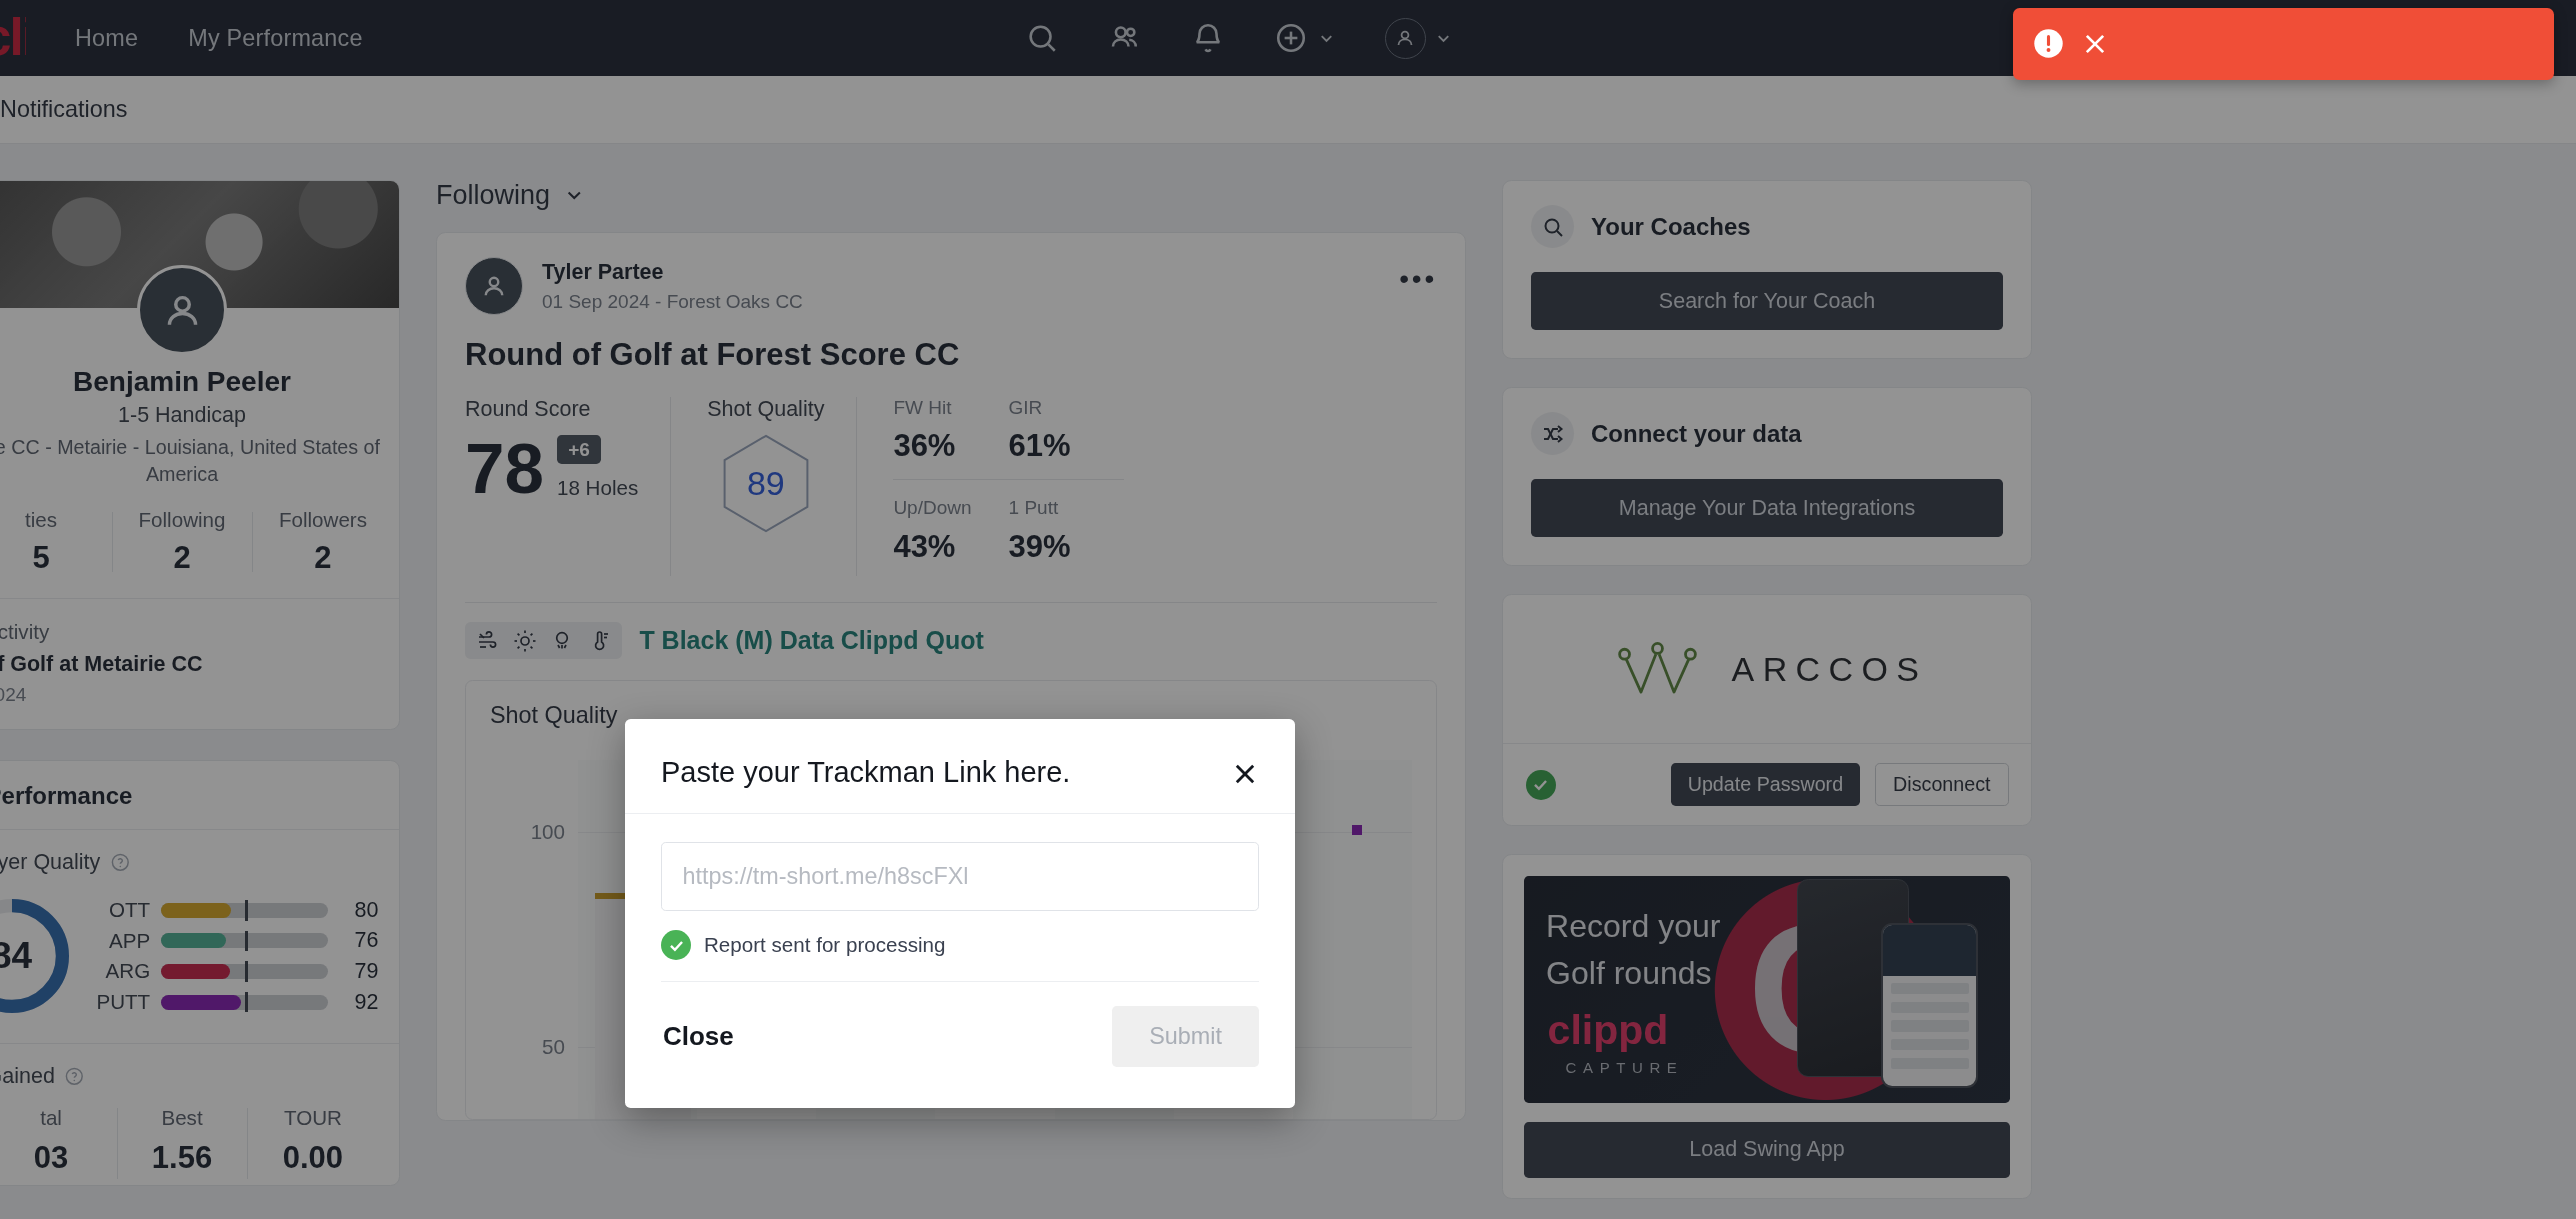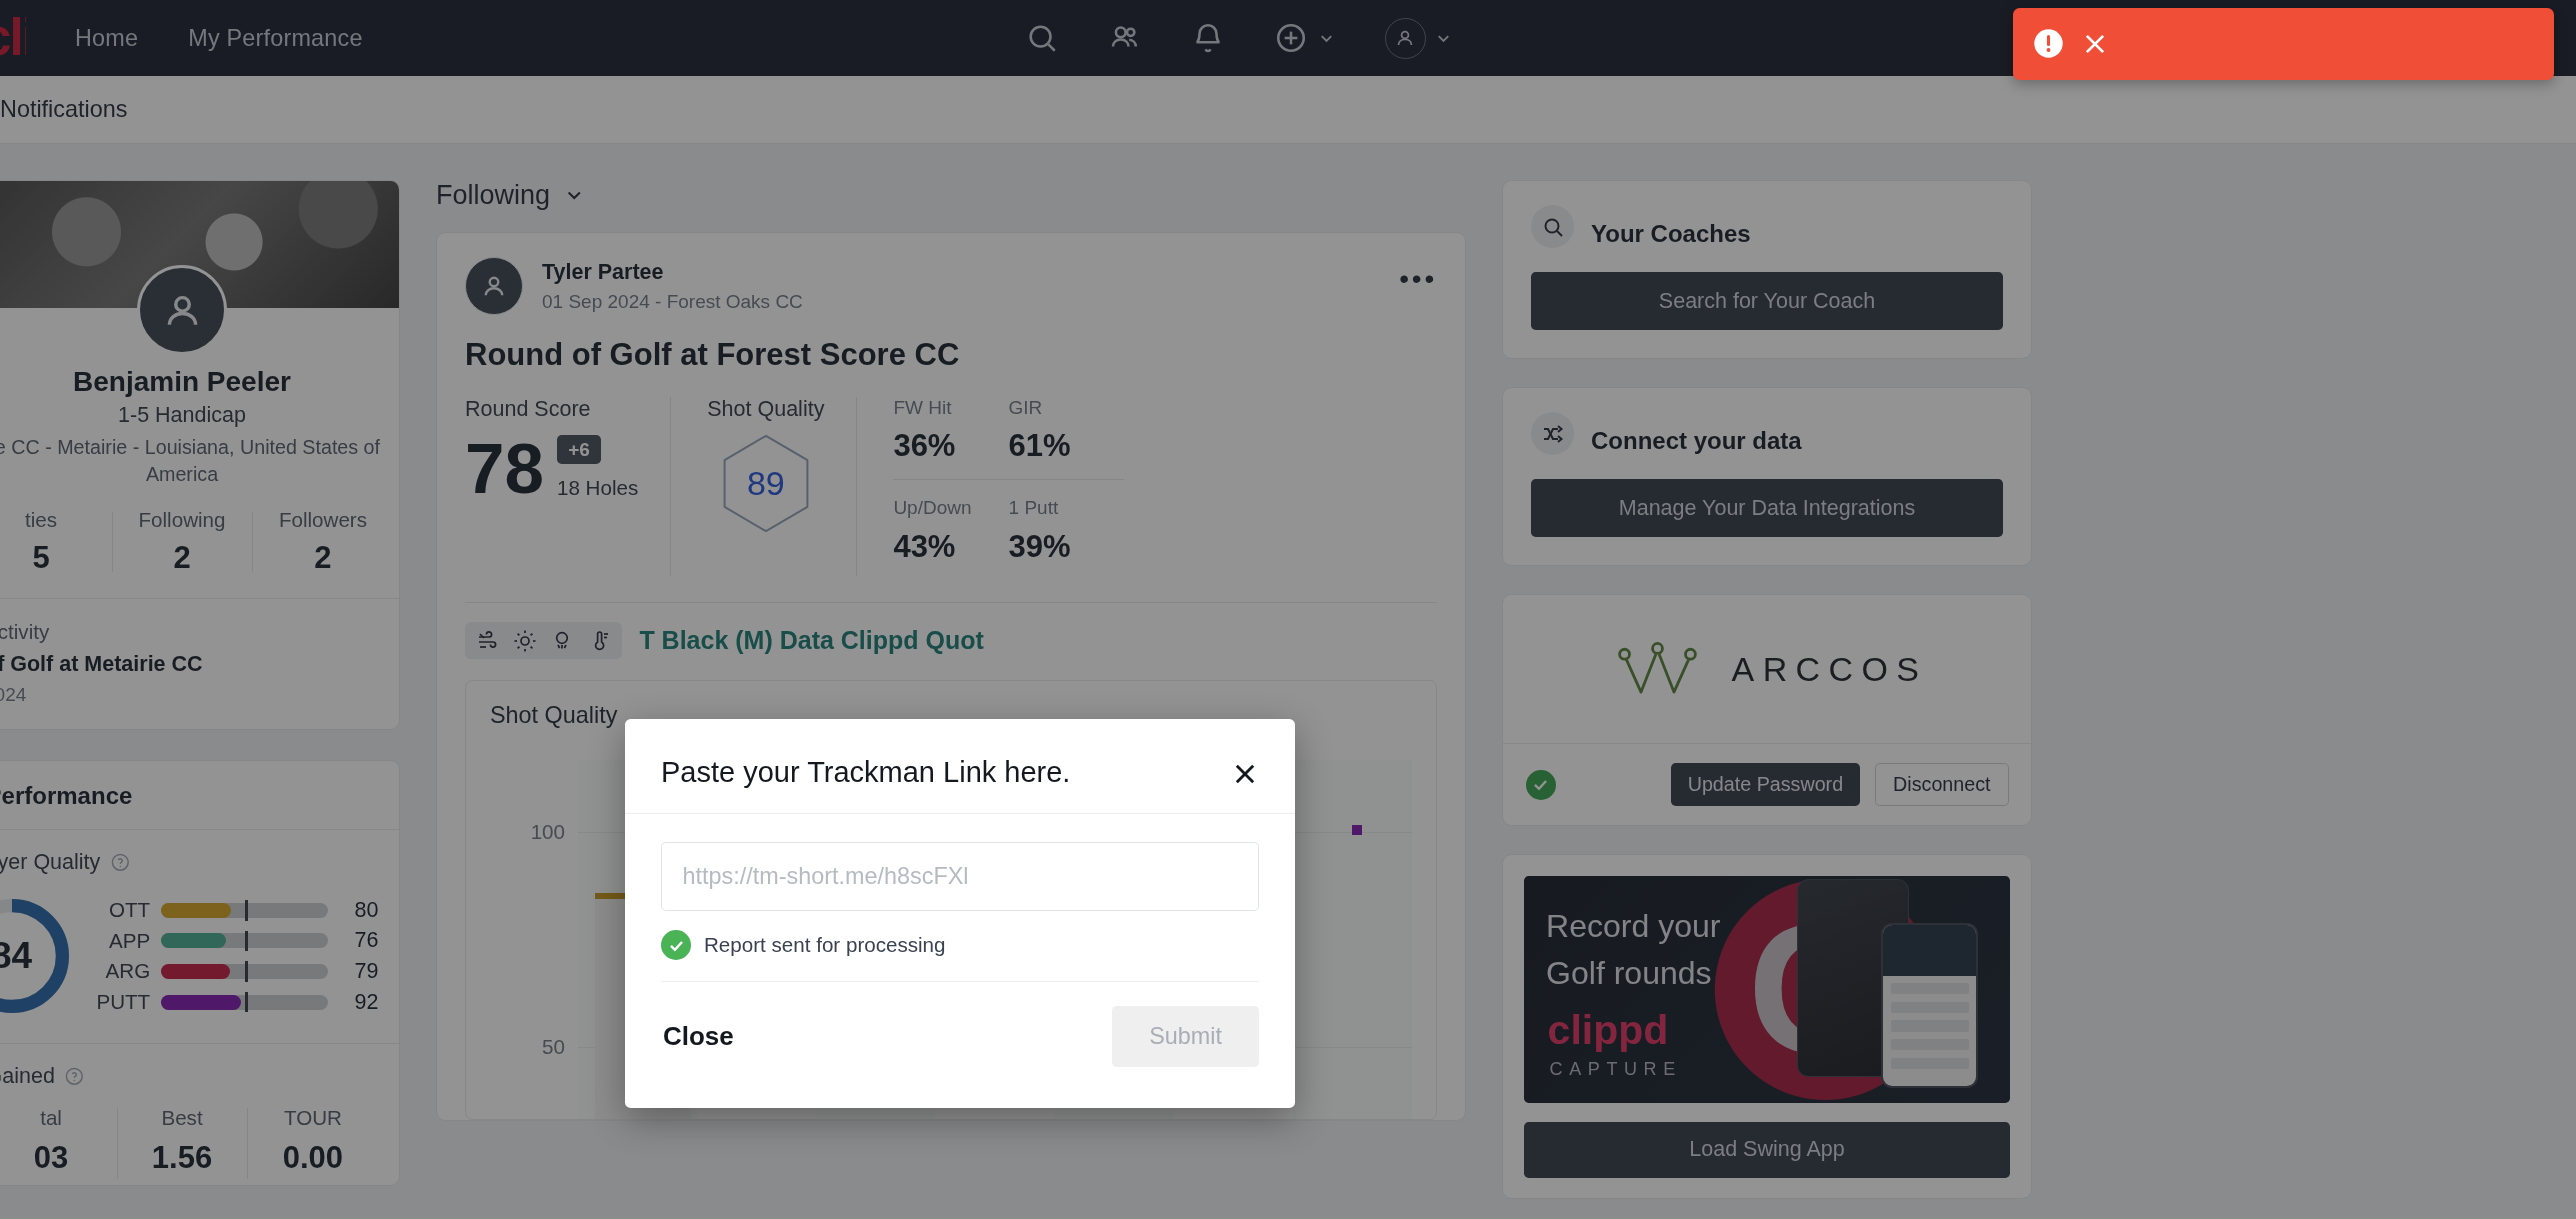--- a/index.html
+++ b/index.html
@@ -211,21 +211,21 @@
   .bands { position:absolute; inset:0; display:flex; }
   .band { flex:1; }
   .band:nth-child(odd) { background:#fafbfc; }
   .barcol { position:absolute; bottom:0; background:#f3f4f6; }
   .barcap { position:absolute; left:0; right:0; height: 6.6px; }
   .dot { position:absolute; width: 10.3px; height: 10.3px; }
 
   
   .col-right { flex: 0 0 530px; display:flex; flex-direction:column; gap: 28px; }
   .rc { padding: 24px 28px 28px; }
-  .rc-head { display:flex; align-items:flex-end; gap: 17px; }
+  .rc-head { display:flex; align-items:center; gap: 17px; }
   .rc-ico {
     width: 43px; height: 43px; border-radius:50%; background:#eceef1;
     display:flex; align-items:center; justify-content:center; color:#1b2230; flex:0 0 43px;
   }
   .rc-ico svg { width: 24px; height: 24px; display:block; }
   .rc-title { font-size: 24px; font-weight:700; color:#0f1724; }
   .dark-btn {
     width:100%; margin-top: 24px; height: 58px; background:#2a3140; color:#cfd4dc;
     border:none; border-radius:4.7px; font-size: 21.5px; cursor:pointer;
     font-family:"Liberation Sans", sans-serif;
@@ -255,21 +255,21 @@
                 radial-gradient(circle at 62% 50%, #0d1420 0 81px, transparent 81px),
                 linear-gradient(135deg, #0c1320, #131c2b);
   }
   .promo-c {
     position:absolute; left: 46%; top: 50%; transform: translateY(-50%);
     font-size: 183px; color:#c9ccd2; font-weight:700; line-height:.78; opacity:.92;
   }
   .promo-l1 { position:absolute; left: 22.5px; top: 32px; color:#dfe2e7; font-size: 32px; }
   .promo-l2 { position:absolute; left: 22.5px; top: 79px; color:#dfe2e7; font-size: 32px; }
   .promo-brand { position:absolute; left: 24px; top: 131px; color:#e0285a; font-size: 41px; font-weight:700; }
-  .promo-cap { position:absolute; left: 26px; top: 183px; color:#aeb3bc; font-size: 18px; letter-spacing: 6.6px; }
+  .promo-cap { position:absolute; left: 42px; top: 183px; color:#aeb3bc; font-size: 15px; letter-spacing: 6.6px; }
   .phone-a { position:absolute; right: 101px; top: 3.7px; width: 112px; height: 198px;
     background: linear-gradient(160deg,#2a2f38,#11151d); border-radius: 11.2px; border:1.9px solid #3a404b; }
   .phone-b { position:absolute; right: 32px; top: 47px; width: 97px; height: 165px;
     background: #f1f2f4; border-radius: 11.2px; border:2.8px solid #3a404b; overflow:hidden; }
   .pb-top { height: 51px; background:#1b2a3d; }
   .pb-row { height: 11.2px; margin: 7.5px 7.5px 0; background:#d8dbe0; border-radius:1.9px; }
   .promo-btn { width:100%; margin-top: 19px; height: 56px; background:#2a3140;
     border:none; border-radius:4.7px; color:#cfd4dc; font-size: 21.5px; cursor:pointer;
     font-family:"Liberation Sans", sans-serif; }
 

